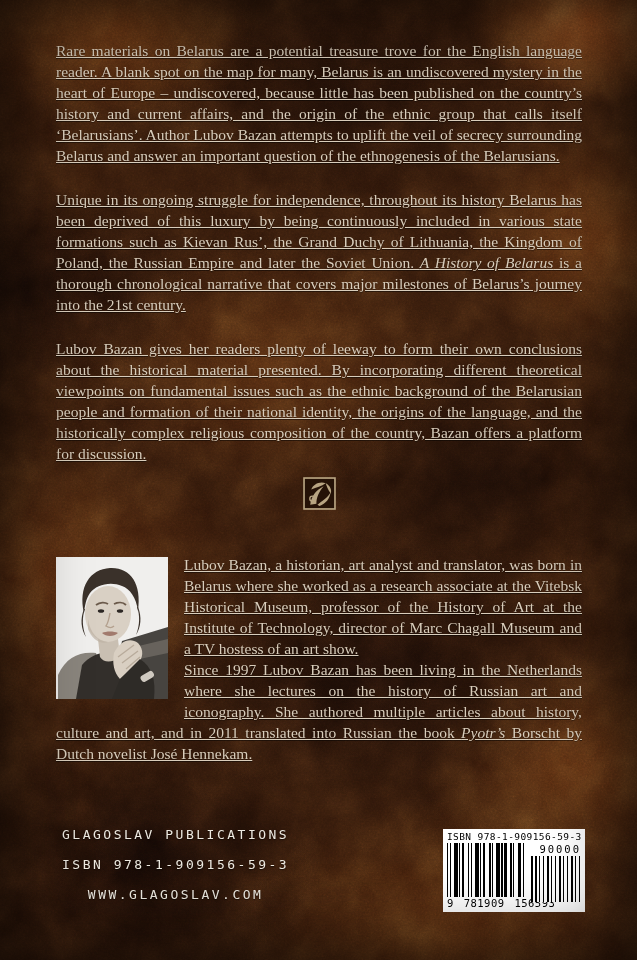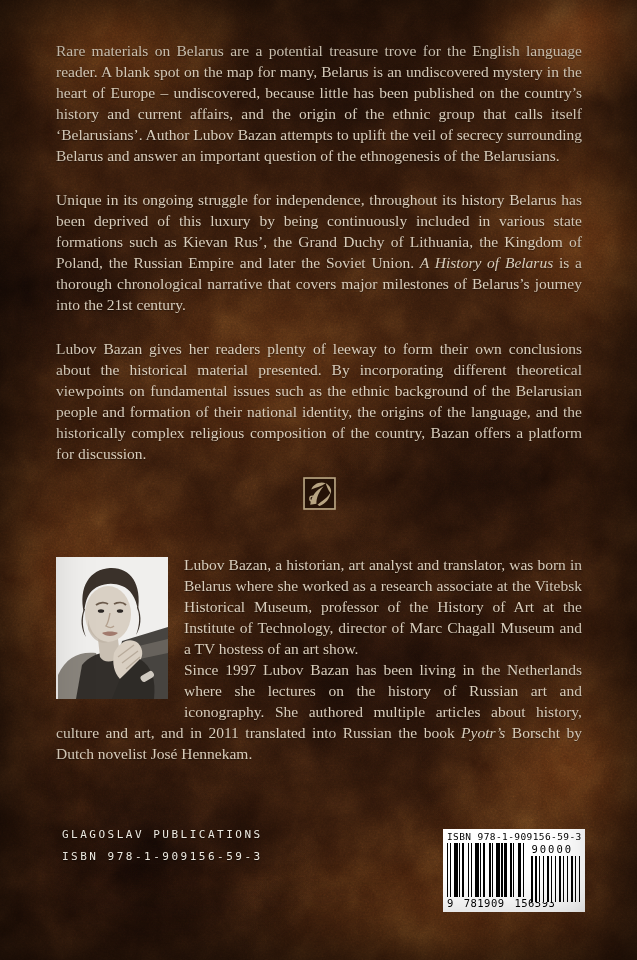--- a/index.html
+++ b/index.html
@@ -27,38 +27,38 @@
     content:"";position:absolute;inset:0;z-index:3;pointer-events:none;
     box-shadow:inset 0 0 70px 12px rgba(0,0,0,.65);
   }
   .tex{position:absolute;inset:0;z-index:1;pointer-events:none;}
   .tex-blotch{mix-blend-mode:soft-light;opacity:.9;}
   .tex-grain{mix-blend-mode:overlay;opacity:.45;}
 
   .content{position:relative;z-index:2;padding:40px 55px 0 56px;
     font-family:"Liberation Serif","DejaVu Serif",serif;
     color:#d9cdbb;font-size:15.5px;line-height:21px;text-align:justify;
-    text-shadow:0 1px 1px rgba(0,0,0,.45);}
+    text-shadow:0 1px 1px rgba(0,0,0,.45);text-decoration:underline;}
   .content p{margin:0 0 23px 0;}
   .content p.last{margin-bottom:12px;}
   .italic{font-style:italic;}
 
   .ornament-row{display:flex;justify-content:center;margin:13px 0 0 0;}
   .ornament-row svg{display:block;opacity:.85;}
 
   .author{margin-top:44px;}
   .author::after{content:"";display:block;clear:both;}
   .author-photo{float:left;width:112px;height:142px;margin:3px 16px 4px 0;display:block;}
   .author p{margin:0;}
 
   .footer-left{
     position:absolute;left:62px;top:827px;z-index:2;
-    display:flex;flex-direction:column;gap:6px;
+    display:flex;flex-direction:column;gap:14px;
     font-family:"DejaVu Sans Mono","Liberation Mono",monospace;
-    font-size:11px;line-height:16px;letter-spacing:2.5px;color:#eeeae1;
+    font-size:13px;line-height:16px;letter-spacing:2.5px;color:#eeeae1;
     text-shadow:0 1px 1px rgba(0,0,0,.5);
     align-items:center;
   }
 
   .barcode{
     position:absolute;left:443px;top:829px;z-index:2;
     width:142px;height:83px;background:#fff;color:#000;
     font-family:"DejaVu Sans Mono","Liberation Mono",monospace;
     padding:2px 4px;box-sizing:border-box;
     display:flex;flex-direction:column;
@@ -68,21 +68,21 @@
   .barcode-col-main{width:58%;display:flex;flex-direction:column;}
   .bars-main{flex:1;
     background:repeating-linear-gradient(90deg,
       #000 0px,#000 1.5px,#fff 1.5px,#fff 3px,
       #000 3px,#000 4px,#fff 4px,#fff 7.5px,
       #000 7.5px,#000 11px,#fff 11px,#fff 12.5px,
       #000 12.5px,#000 13.5px,#fff 13.5px,#fff 15px,
       #000 15px,#000 17.5px,#fff 17.5px,#fff 21px);}
   .barcode-digits{font-size:10.5px;line-height:13px;letter-spacing:.5px;word-spacing:3px;white-space:nowrap;}
   .barcode-col-supp{width:37%;display:flex;flex-direction:column;}
-  .barcode-price{font-size:10.5px;line-height:13px;letter-spacing:2px;}
+  .barcode-price{font-size:10.5px;line-height:13px;letter-spacing:2px;text-align:right;}
   .bars-supp{flex:1;margin-bottom:8px;
     background:repeating-linear-gradient(90deg,
       #000 0px,#000 1.5px,#fff 1.5px,#fff 4px,
       #000 4px,#000 6.5px,#fff 6.5px,#fff 8px,
       #000 8px,#000 9px,#fff 9px,#fff 12px);}
 </style>
 </head>
 <body>
 
 <div class="cover">
@@ -148,20 +148,21 @@
 
       <p>Lubov Bazan, a historian, art analyst and translator, was born in Belarus where she worked as a research associate at the Vitebsk Historical Museum, professor of the History of Art at the Institute of Technology, director of Marc Chagall Museum and a TV hostess of an art show.</p>
 
       <p><span>Since 1997 Lubov Bazan has been living in the Netherlands where she lectures on the history of Russian art and iconography. She authored multiple articles about history, culture and art, and in 2011 translated into Russian the book </span><span class="italic">Pyotr’s</span><span> Borscht by Dutch novelist José Hennekam.</span></p>
     </div>
   </div>
 
   <div class="footer-left">
     <div>GLAGOSLAV PUBLICATIONS</div>
     <div>ISBN 978-1-909156-59-3</div>
+    <div>WWW.GLAGOSLAV.COM</div>
   </div>
 
   <div class="barcode">
     <div class="barcode-isbn">ISBN 978-1-909156-59-3</div>
     <div class="barcode-body">
       <div class="barcode-col-main">
         <div class="bars-main"></div>
         <div class="barcode-digits">9 781909 156593</div>
       </div>
       <div class="barcode-col-supp">

